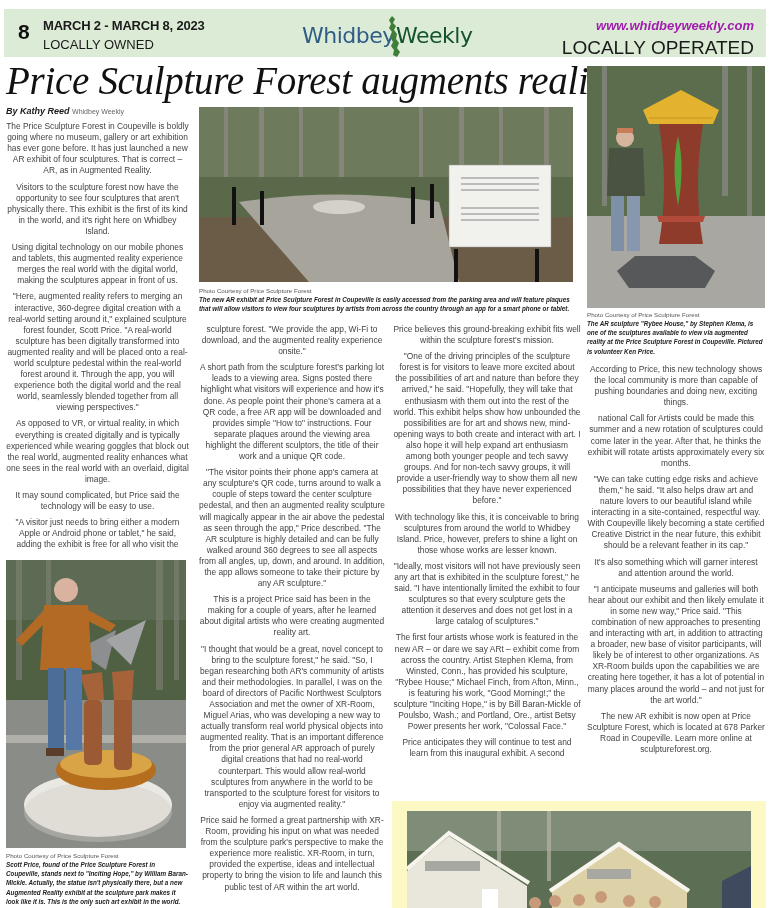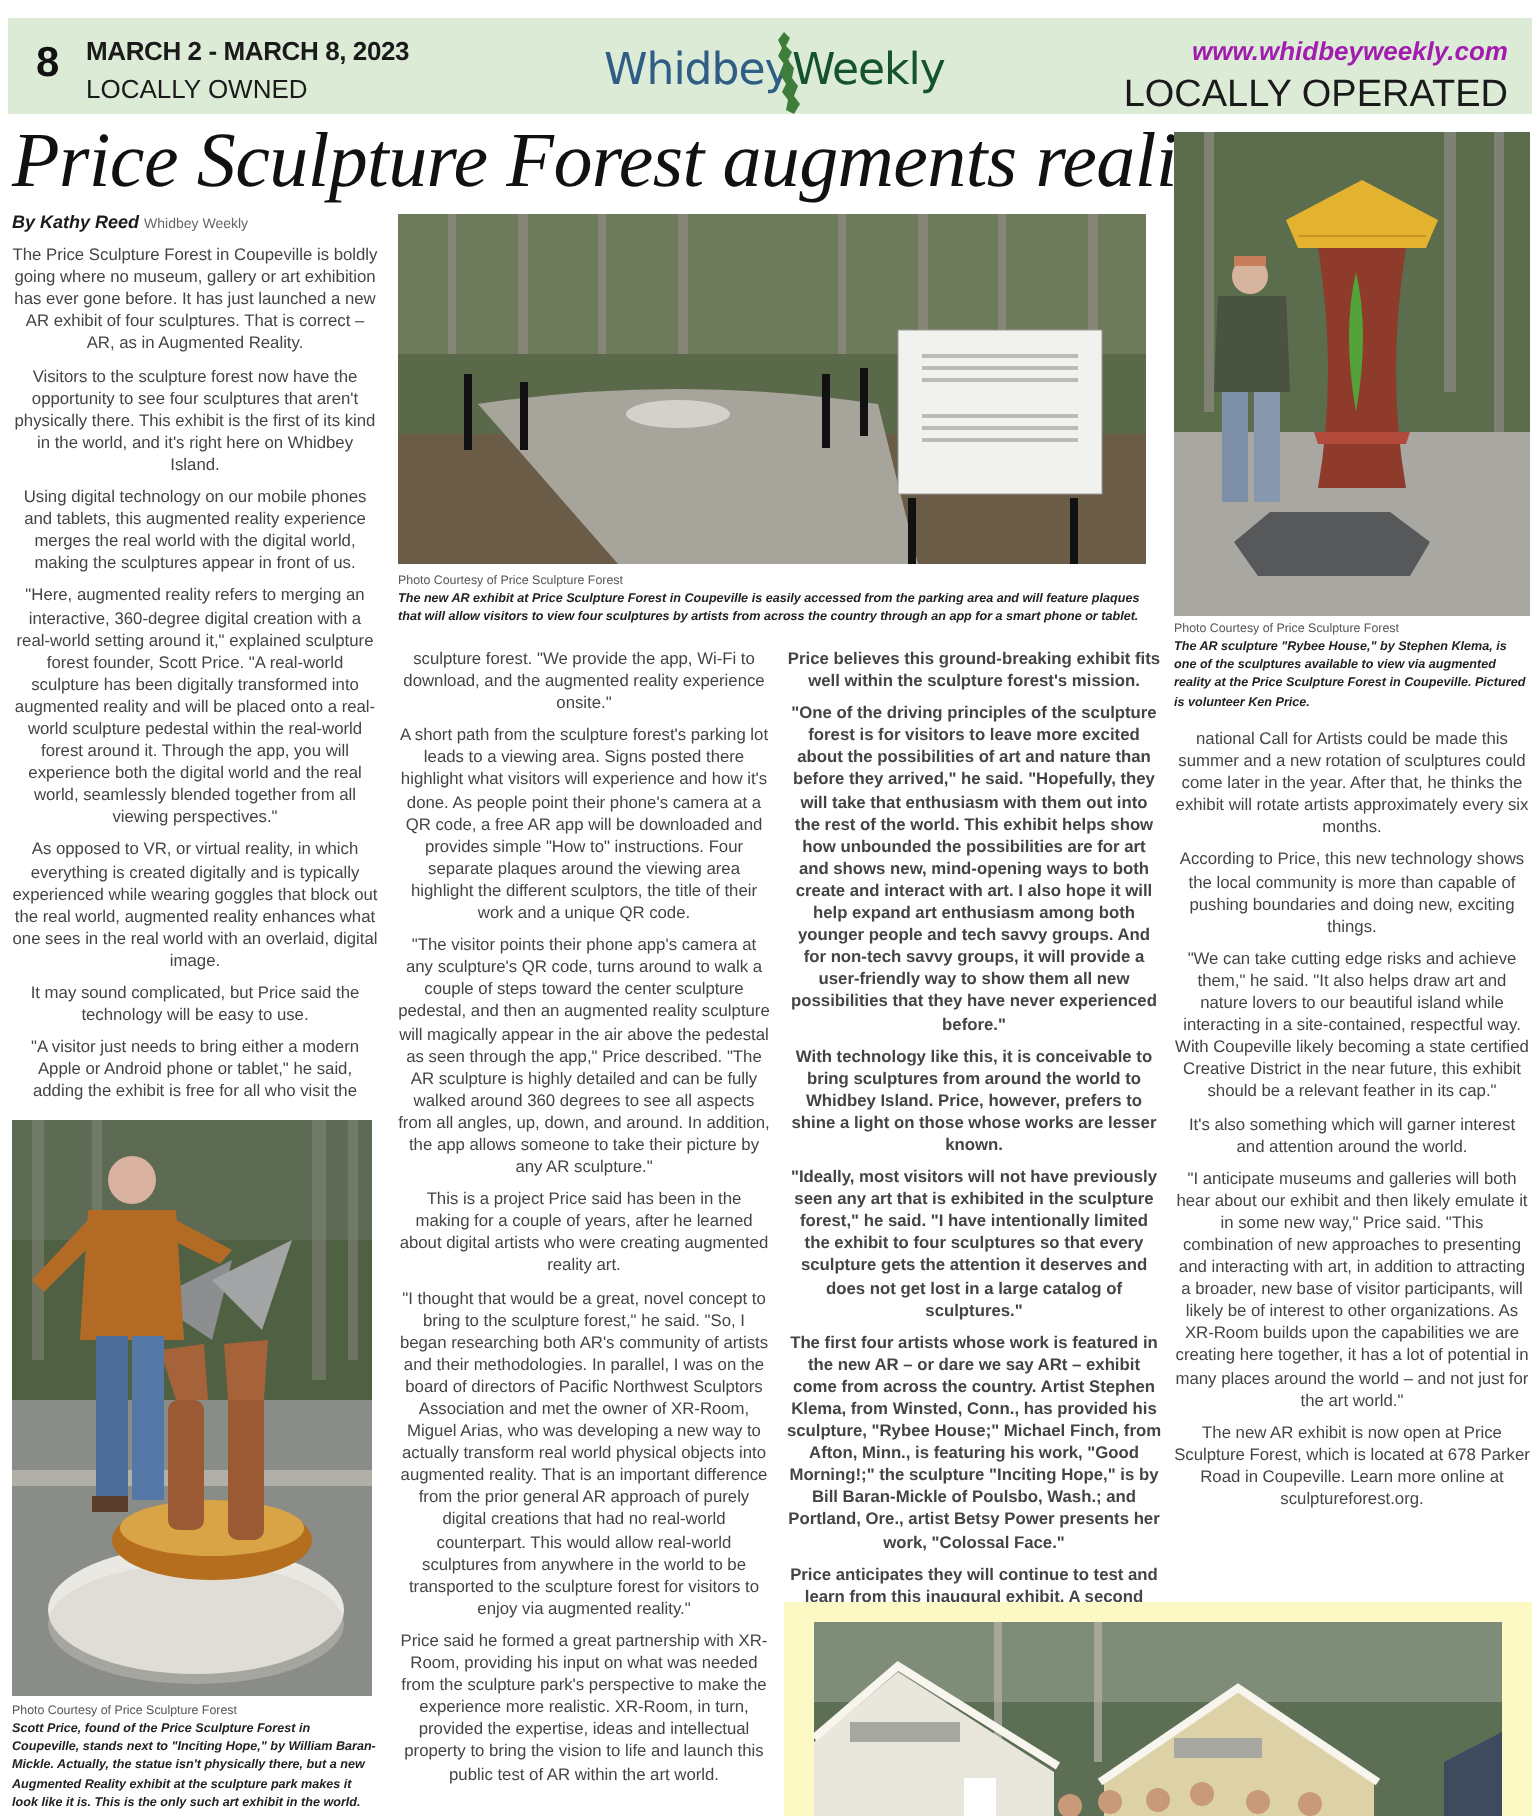--- a/index.html
+++ b/index.html
@@ -136,21 +136,21 @@
 
 <div class="col" style="left:199px; top:324px; width:186px;">
   <p>sculpture forest. "We provide the app, Wi-Fi to download, and the augmented reality experience onsite."</p>
   <p>A short path from the sculpture forest's parking lot leads to a viewing area. Signs posted there highlight what visitors will experience and how it's done. As people point their phone's camera at a QR code, a free AR app will be downloaded and provides simple "How to" instructions. Four separate plaques around the viewing area highlight the different sculptors, the title of their work and a unique QR code.</p>
   <p>"The visitor points their phone app's camera at any sculpture's QR code, turns around to walk a couple of steps toward the center sculpture pedestal, and then an augmented reality sculpture will magically appear in the air above the pedestal as seen through the app," Price described. "The AR sculpture is highly detailed and can be fully walked around 360 degrees to see all aspects from all angles, up, down, and around. In addition, the app allows someone to take their picture by any AR sculpture."</p>
   <p>This is a project Price said has been in the making for a couple of years, after he learned about digital artists who were creating augmented reality art.</p>
   <p>"I thought that would be a great, novel concept to bring to the sculpture forest," he said. "So, I began researching both AR's community of artists and their methodologies. In parallel, I was on the board of directors of Pacific Northwest Sculptors Association and met the owner of XR-Room, Miguel Arias, who was developing a new way to actually transform real world physical objects into augmented reality. That is an important difference from the prior general AR approach of purely digital creations that had no real-world counterpart. This would allow real-world sculptures from anywhere in the world to be transported to the sculpture forest for visitors to enjoy via augmented reality."</p>
   <p>Price said he formed a great partnership with XR-Room, providing his input on what was needed from the sculpture park's perspective to make the experience more realistic. XR-Room, in turn, provided the expertise, ideas and intellectual property to bring the vision to life and launch this public test of AR within the art world.</p>
 </div>
 
-<div class="col" style="left:393px; top:324px; width:188px;font-weight:bold;">
+<div class="col" style="left:393px; top:324px; width:188px;">
   <p>Price believes this ground-breaking exhibit fits well within the sculpture forest's mission.</p>
   <p>"One of the driving principles of the sculpture forest is for visitors to leave more excited about the possibilities of art and nature than before they arrived," he said. "Hopefully, they will take that enthusiasm with them out into the rest of the world. This exhibit helps show how unbounded the possibilities are for art and shows new, mind-opening ways to both create and interact with art. I also hope it will help expand art enthusiasm among both younger people and tech savvy groups. And for non-tech savvy groups, it will provide a user-friendly way to show them all new possibilities that they have never experienced before."</p>
   <p>With technology like this, it is conceivable to bring sculptures from around the world to Whidbey Island. Price, however, prefers to shine a light on those whose works are lesser known.</p>
   <p>"Ideally, most visitors will not have previously seen any art that is exhibited in the sculpture forest," he said. "I have intentionally limited the exhibit to four sculptures so that every sculpture gets the attention it deserves and does not get lost in a large catalog of sculptures."</p>
   <p>The first four artists whose work is featured in the new AR – or dare we say ARt – exhibit come from across the country. Artist Stephen Klema, from Winsted, Conn., has provided his sculpture, "Rybee House;" Michael Finch, from Afton, Minn., is featuring his work, "Good Morning!;" the sculpture "Inciting Hope," is by Bill Baran-Mickle of Poulsbo, Wash.; and Portland, Ore., artist Betsy Power presents her work, "Colossal Face."</p>
   <p>Price anticipates they will continue to test and learn from this inaugural exhibit. A second</p>
 </div>
 
 <div class="photo" style="left:587px; top:66px; width:178px; height:242px; background:#55654a;">
   <svg width="178" height="242" viewBox="0 0 178 242">
@@ -172,22 +172,22 @@
     <rect x="30" y="62" width="16" height="5" fill="#c77d5a"></rect>
     <path d="M22 82 L56 82 L58 130 L20 130 Z" fill="#4a5242"></path>
     <rect x="24" y="130" width="13" height="55" fill="#7e8fa8"></rect>
     <rect x="40" y="130" width="13" height="55" fill="#8797ae"></rect>
   </svg>
 </div>
 <div class="credit" style="left:587px; top:311px;">Photo Courtesy of Price Sculpture Forest</div>
 <div class="caption" style="left:587px; top:319px; width:178px;">The AR sculpture "Rybee House," by Stephen Klema, is one of the sculptures available to view via augmented reality at the Price Sculpture Forest in Coupeville. Pictured is volunteer Ken Price.</div>
 
 <div class="col" style="left:587px; top:364px; width:178px;">
+  <p>According to Price, this new technology shows the local community is more than capable of pushing boundaries and doing new, exciting things.</p>
   <p>national Call for Artists could be made this summer and a new rotation of sculptures could come later in the year. After that, he thinks the exhibit will rotate artists approximately every six months.</p>
-  <p>According to Price, this new technology shows the local community is more than capable of pushing boundaries and doing new, exciting things.</p>
   <p>"We can take cutting edge risks and achieve them," he said. "It also helps draw art and nature lovers to our beautiful island while interacting in a site-contained, respectful way. With Coupeville likely becoming a state certified Creative District in the near future, this exhibit should be a relevant feather in its cap."</p>
   <p>It's also something which will garner interest and attention around the world.</p>
   <p>"I anticipate museums and galleries will both hear about our exhibit and then likely emulate it in some new way," Price said. "This combination of new approaches to presenting and interacting with art, in addition to attracting a broader, new base of visitor participants, will likely be of interest to other organizations. As XR-Room builds upon the capabilities we are creating here together, it has a lot of potential in many places around the world – and not just for the art world."</p>
   <p>The new AR exhibit is now open at Price Sculpture Forest, which is located at 678 Parker Road in Coupeville. Learn more online at sculptureforest.org.</p>
 </div>
 
 <div class="ad">
   <svg style="position:absolute; left:15px; top:10px;" width="344" height="97" viewBox="0 0 344 97">
     <rect x="0" y="0" width="344" height="97" fill="#5c6e53"></rect>
     <rect x="0" y="0" width="344" height="40" fill="#7f8d78"></rect>

